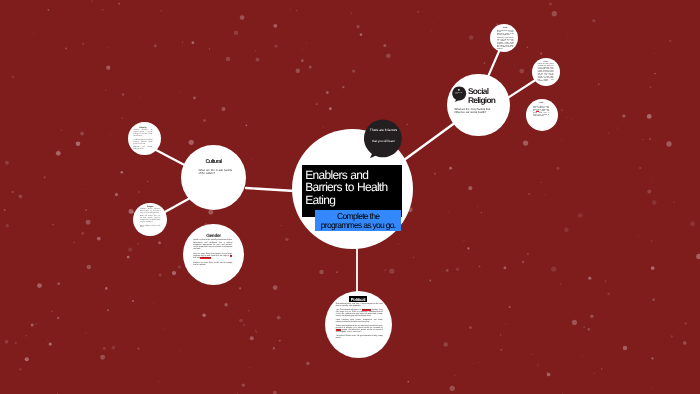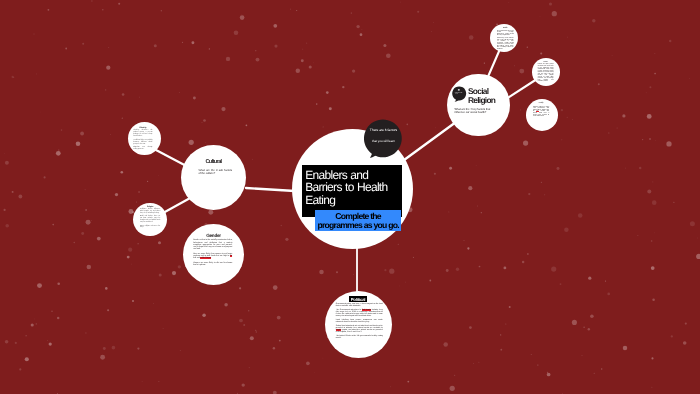--- a/index.html
+++ b/index.html
@@ -10,21 +10,21 @@
   #bokeh,#links{position:absolute;left:0;top:0;width:700px;height:394px;}
   .node{position:absolute;border-radius:50%;background:#fff;box-sizing:border-box;}
 
   
   #hub{left:292px;top:128.5px;width:121px;height:120px;}
   #hub-title{position:absolute;left:9.8px;top:36.4px;width:100.1px;height:52px;
     background:#000;color:#fff;font-weight:normal;font-size:12px;line-height:12.35px;
     letter-spacing:-0.68px;padding:4.1px 0 0 3.4px;box-sizing:border-box;overflow:hidden;
     word-spacing:0.6px;}
   #hub-sub{position:absolute;left:23.1px;top:81.9px;width:86.1px;height:20.7px;
-    background:#3389fc;color:#000;font-weight:bold;font-size:8.6px;line-height:9.6px;
+    background:#3389fc;color:#000;font-weight:normal;font-size:8.6px;line-height:9.6px;
     letter-spacing:-0.74px;display:block;
     text-align:center;box-sizing:border-box;padding:1.4px 0 0 0;}
 
   
   #bubble{position:absolute;left:363.6px;top:119.2px;width:39.8px;height:40.5px;}
   .bub-txt{position:absolute;color:#fff;text-align:center;width:100%;}
   #bub-l1{top:9.6px;font-size:3.3px;line-height:3.6px;letter-spacing:-0.03px;}
   #bub-l2{top:21.0px;font-size:3.0px;line-height:3.4px;padding:0 7.5px;box-sizing:border-box;}
 
   

